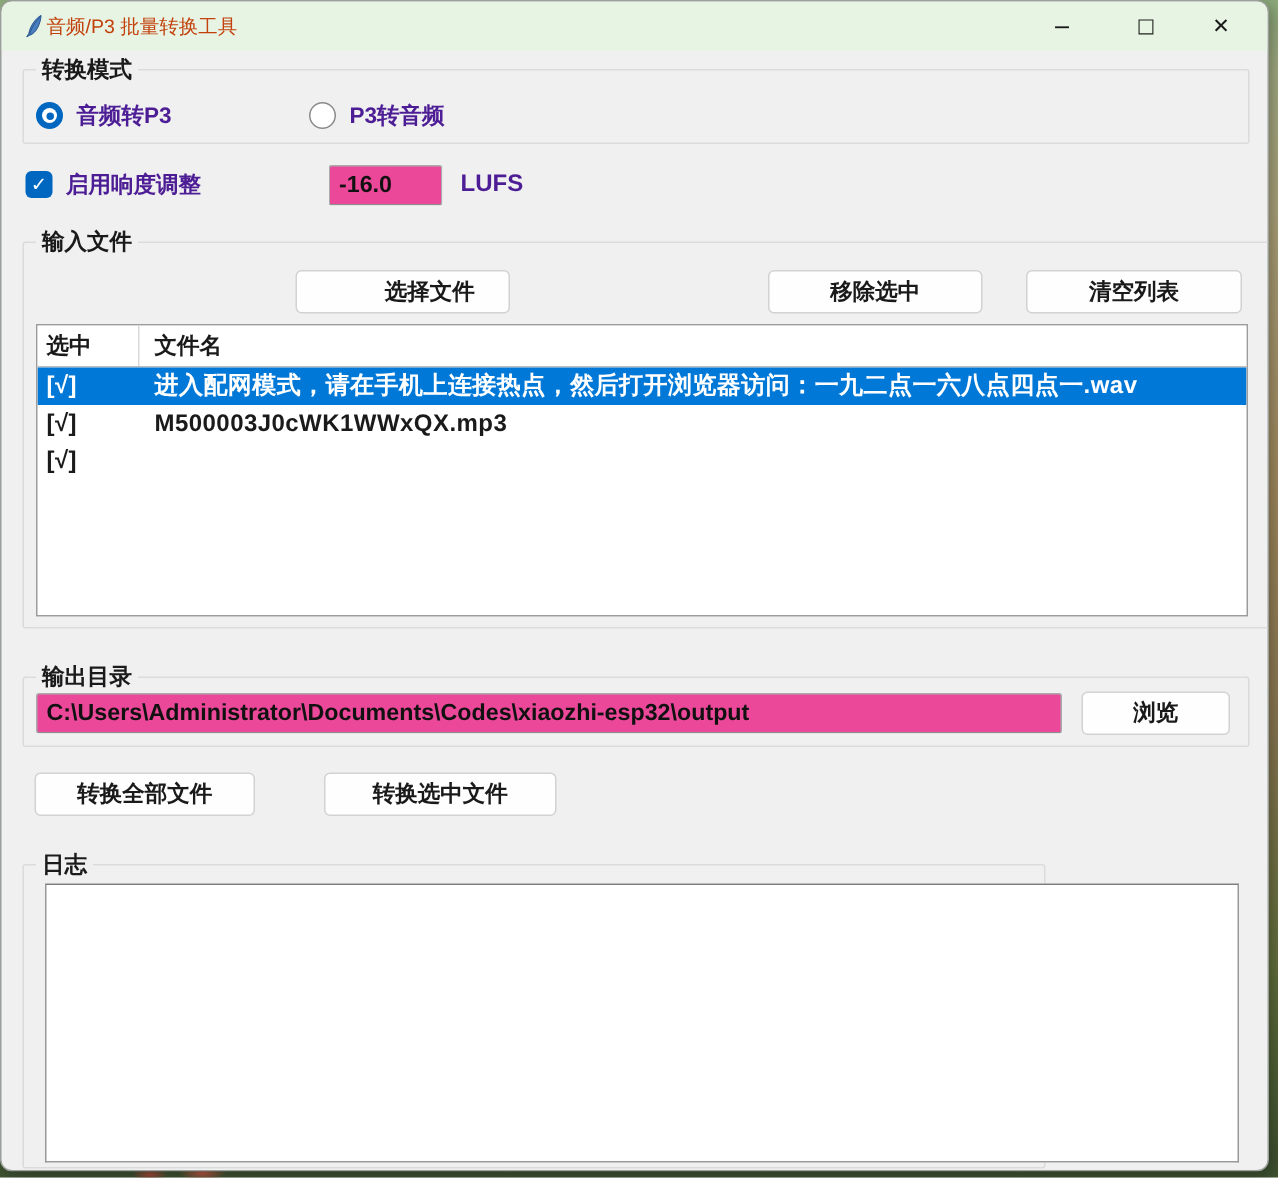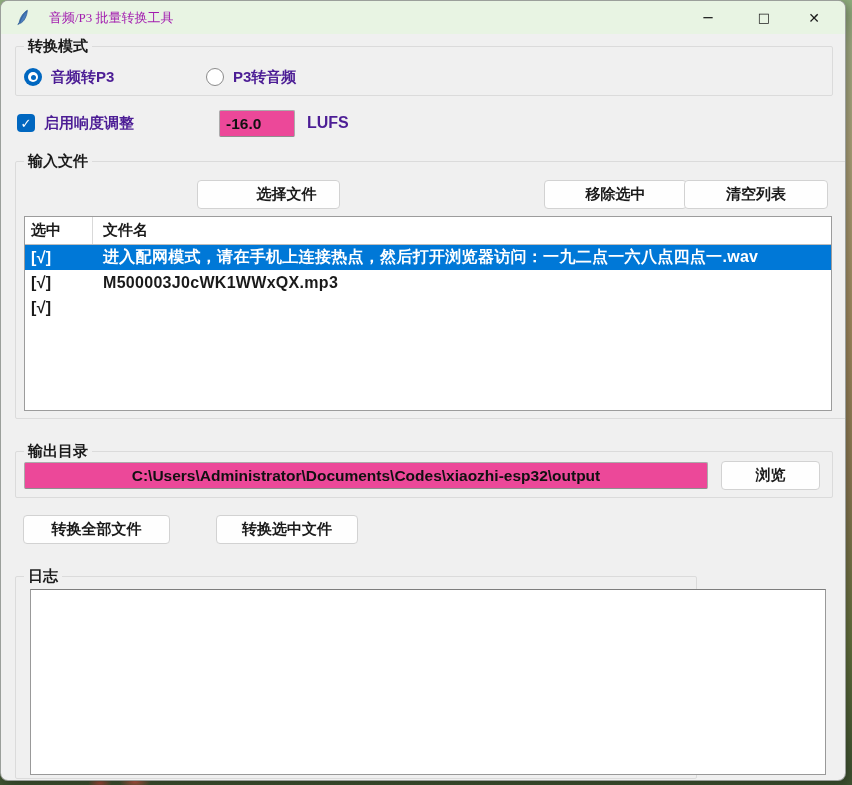--- a/index.html
+++ b/index.html
@@ -14,21 +14,21 @@
       linear-gradient(180deg,#8fae7e 0%,#a9b289 6%,#b3a97f 18%,#a78f62 42%,#8f7d55 62%,#66743f 82%,#3f5432 100%);
   }
   .window {
     position:absolute; left:0; top:0; width:846px; height:781px;
     background:#f0f0f0; border:1px solid rgba(50,60,50,.45);
     border-radius:8px; overflow:hidden; box-shadow:3px 3px 12px rgba(0,0,0,.35);
   }
   
   .titlebar { position:absolute; left:0; top:0; width:100%; height:33px; background:#e8f4e3; display:flex; align-items:center; }
   .app-icon { width:17px; height:17px; margin-left:13px; flex:0 0 auto; }
-  .title-text { margin-left:18px; font-size:13px; color:#a21caf;font-family:Liberation Serif, serif; }
+  .title-text { margin-left:0; font-size:13px; color:#c2410c; }
   .win-btn { position:absolute; top:0; width:50px; height:33px; display:flex; align-items:center; justify-content:center; font-family:"DejaVu Sans",sans-serif; color:#1a1a1a; cursor:default; }
   .win-btn.min { right:112px; font-size:15px; }
   .win-btn.max { right:56px; font-size:13px; }
   .win-btn.close { right:6px; font-size:14px; }
   
   .b { font-weight:700; font-size:15px; color:#4c1d95; }
   .group { position:absolute; border:1px solid #dbdbdb; border-radius:2px; }
   .group-label { position:absolute; top:-10px; left:8px; background:#f0f0f0; padding:0 4px; font-weight:700; font-size:15px; white-space:nowrap; }
   .btn {
     position:absolute; background:#fefefe; border:1px solid #d2d2d2; border-radius:4px;
@@ -104,21 +104,21 @@
   </div>
   <input class="entry" style="left: 218px; top: 109px; width: 76px; height: 27px;" value="-16.0">
   <span class="b" style="position:absolute; left:306px; top:113px; font-size:16px;">LUFS</span>
 
   <div class="group" style="left:14px; top:160px; width:842px; height:258px;">
     <span class="group-label">输入文件</span>
 
     <div class="btn" style="left:181px; top:18px; width:143px; height:29px;padding-left:36px;">
       <span>选择文件</span>
     </div>
-    <div class="btn" style="left:528px; top:18px; width:143px; height:29px;align-items:center;">
+    <div class="btn" style="left:496px; top:18px; width:143px; height:29px;align-items:center;">
       <span>移除选中</span>
     </div>
     <div class="btn" style="left:668px; top:18px; width:144px; height:29px;">
       <span>清空列表</span>
     </div>
 
     <div class="table">
       <div class="thead">
         <div class="th c1">选中</div>
         <div class="th c2">文件名</div>
@@ -132,30 +132,30 @@
         <span class="td2">M500003J0cWK1WWxQX.mp3</span>
       </div>
       <div class="trow">
         <span class="td1">[√]</span>
       </div>
     </div>
   </div>
 
   <div class="group" style="left:14px; top:450px; width:818px; height:47px;">
     <span class="group-label">输出目录</span>
-    <input class="entry" style="left: 8px; top: 10px; width: 684px; height: 27px; text-align: center;" value="C:\Users\Administrator\Documents\Codes\xiaozhi-esp32\output">
+    <input class="entry" style="left: 8px; top: 10px; width: 684px; height: 27px;" value="C:\Users\Administrator\Documents\Codes\xiaozhi-esp32\output">
     <div class="btn" style="left:705px; top:9px; width:99px; height:29px;">
       <span>浏览</span>
     </div>
   </div>
 
   <div class="btn" style="left:22px; top:514px; width:147px; height:29px;">
     <span>转换全部文件</span>
   </div>
-  <div class="btn" style="left:215px; top:514px; width:142px; height:29px;">
+  <div class="btn" style="left:215px; top:514px; width:155px; height:29px;">
     <span>转换选中文件</span>
   </div>
 
   <div class="group" style="left:14px; top:575px; width:682px; height:203px;">
     <span class="group-label">日志</span>
     <div class="logarea"></div>
   </div>
 
 </div>
 

